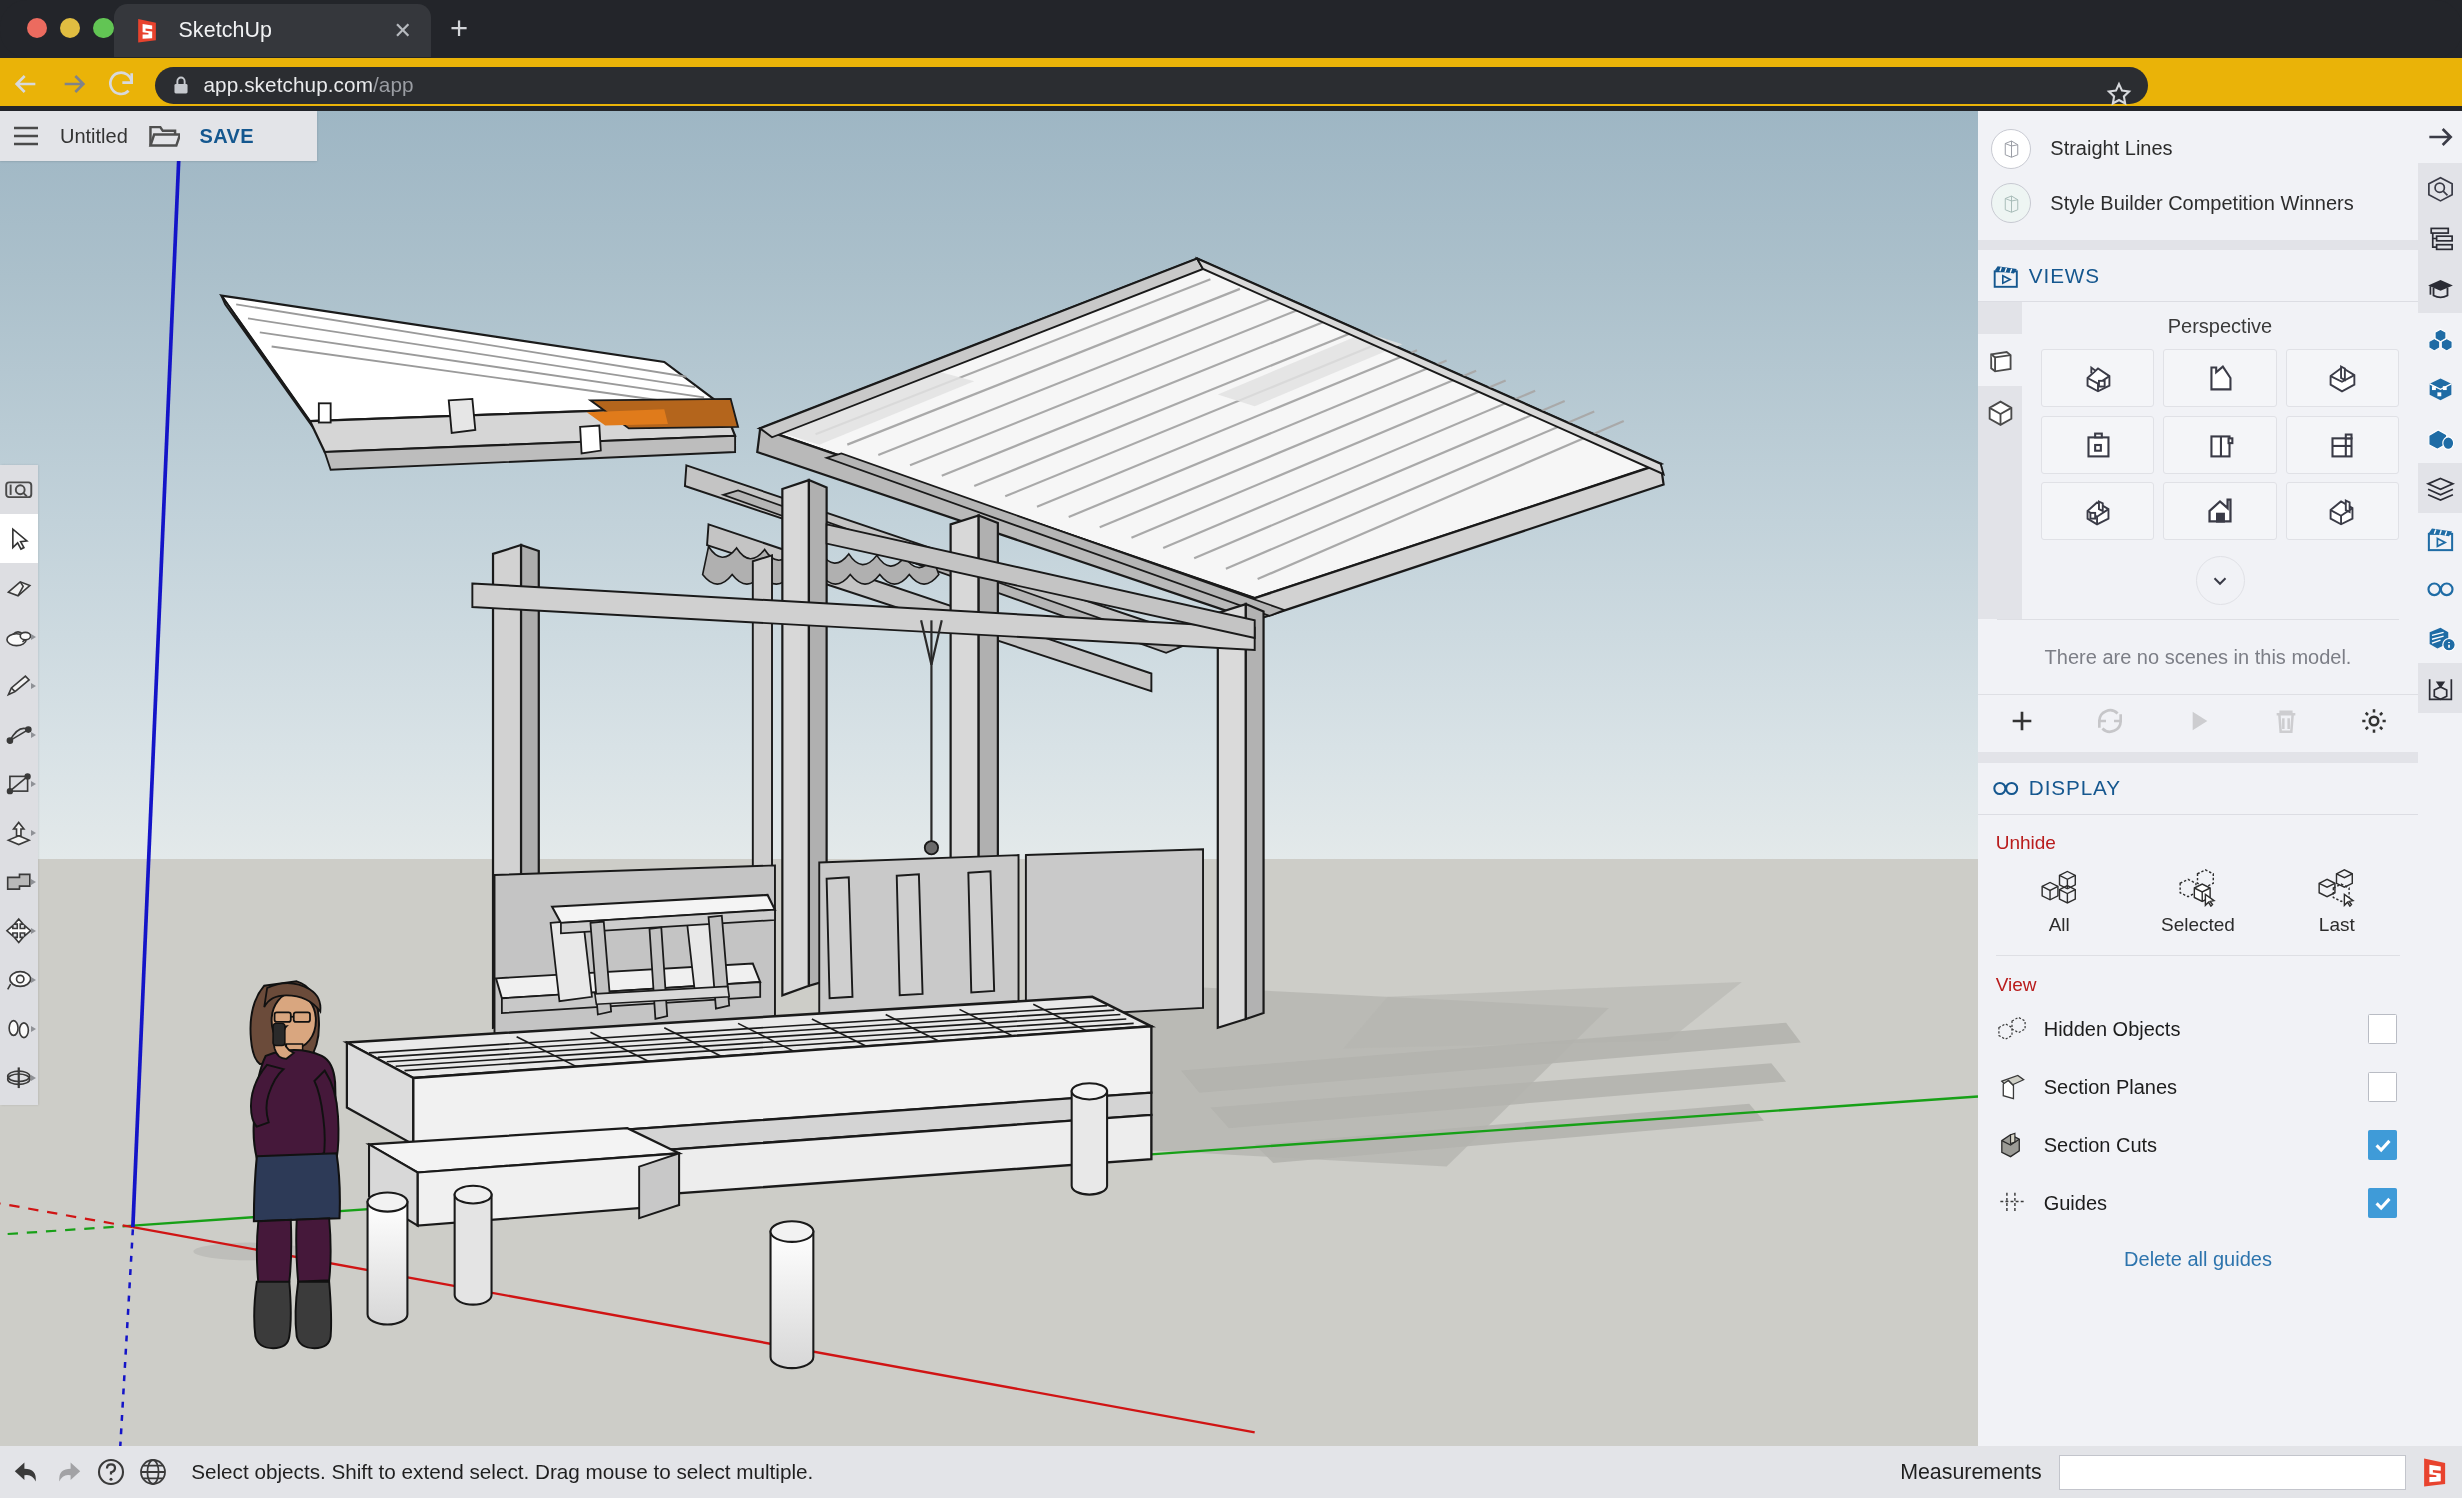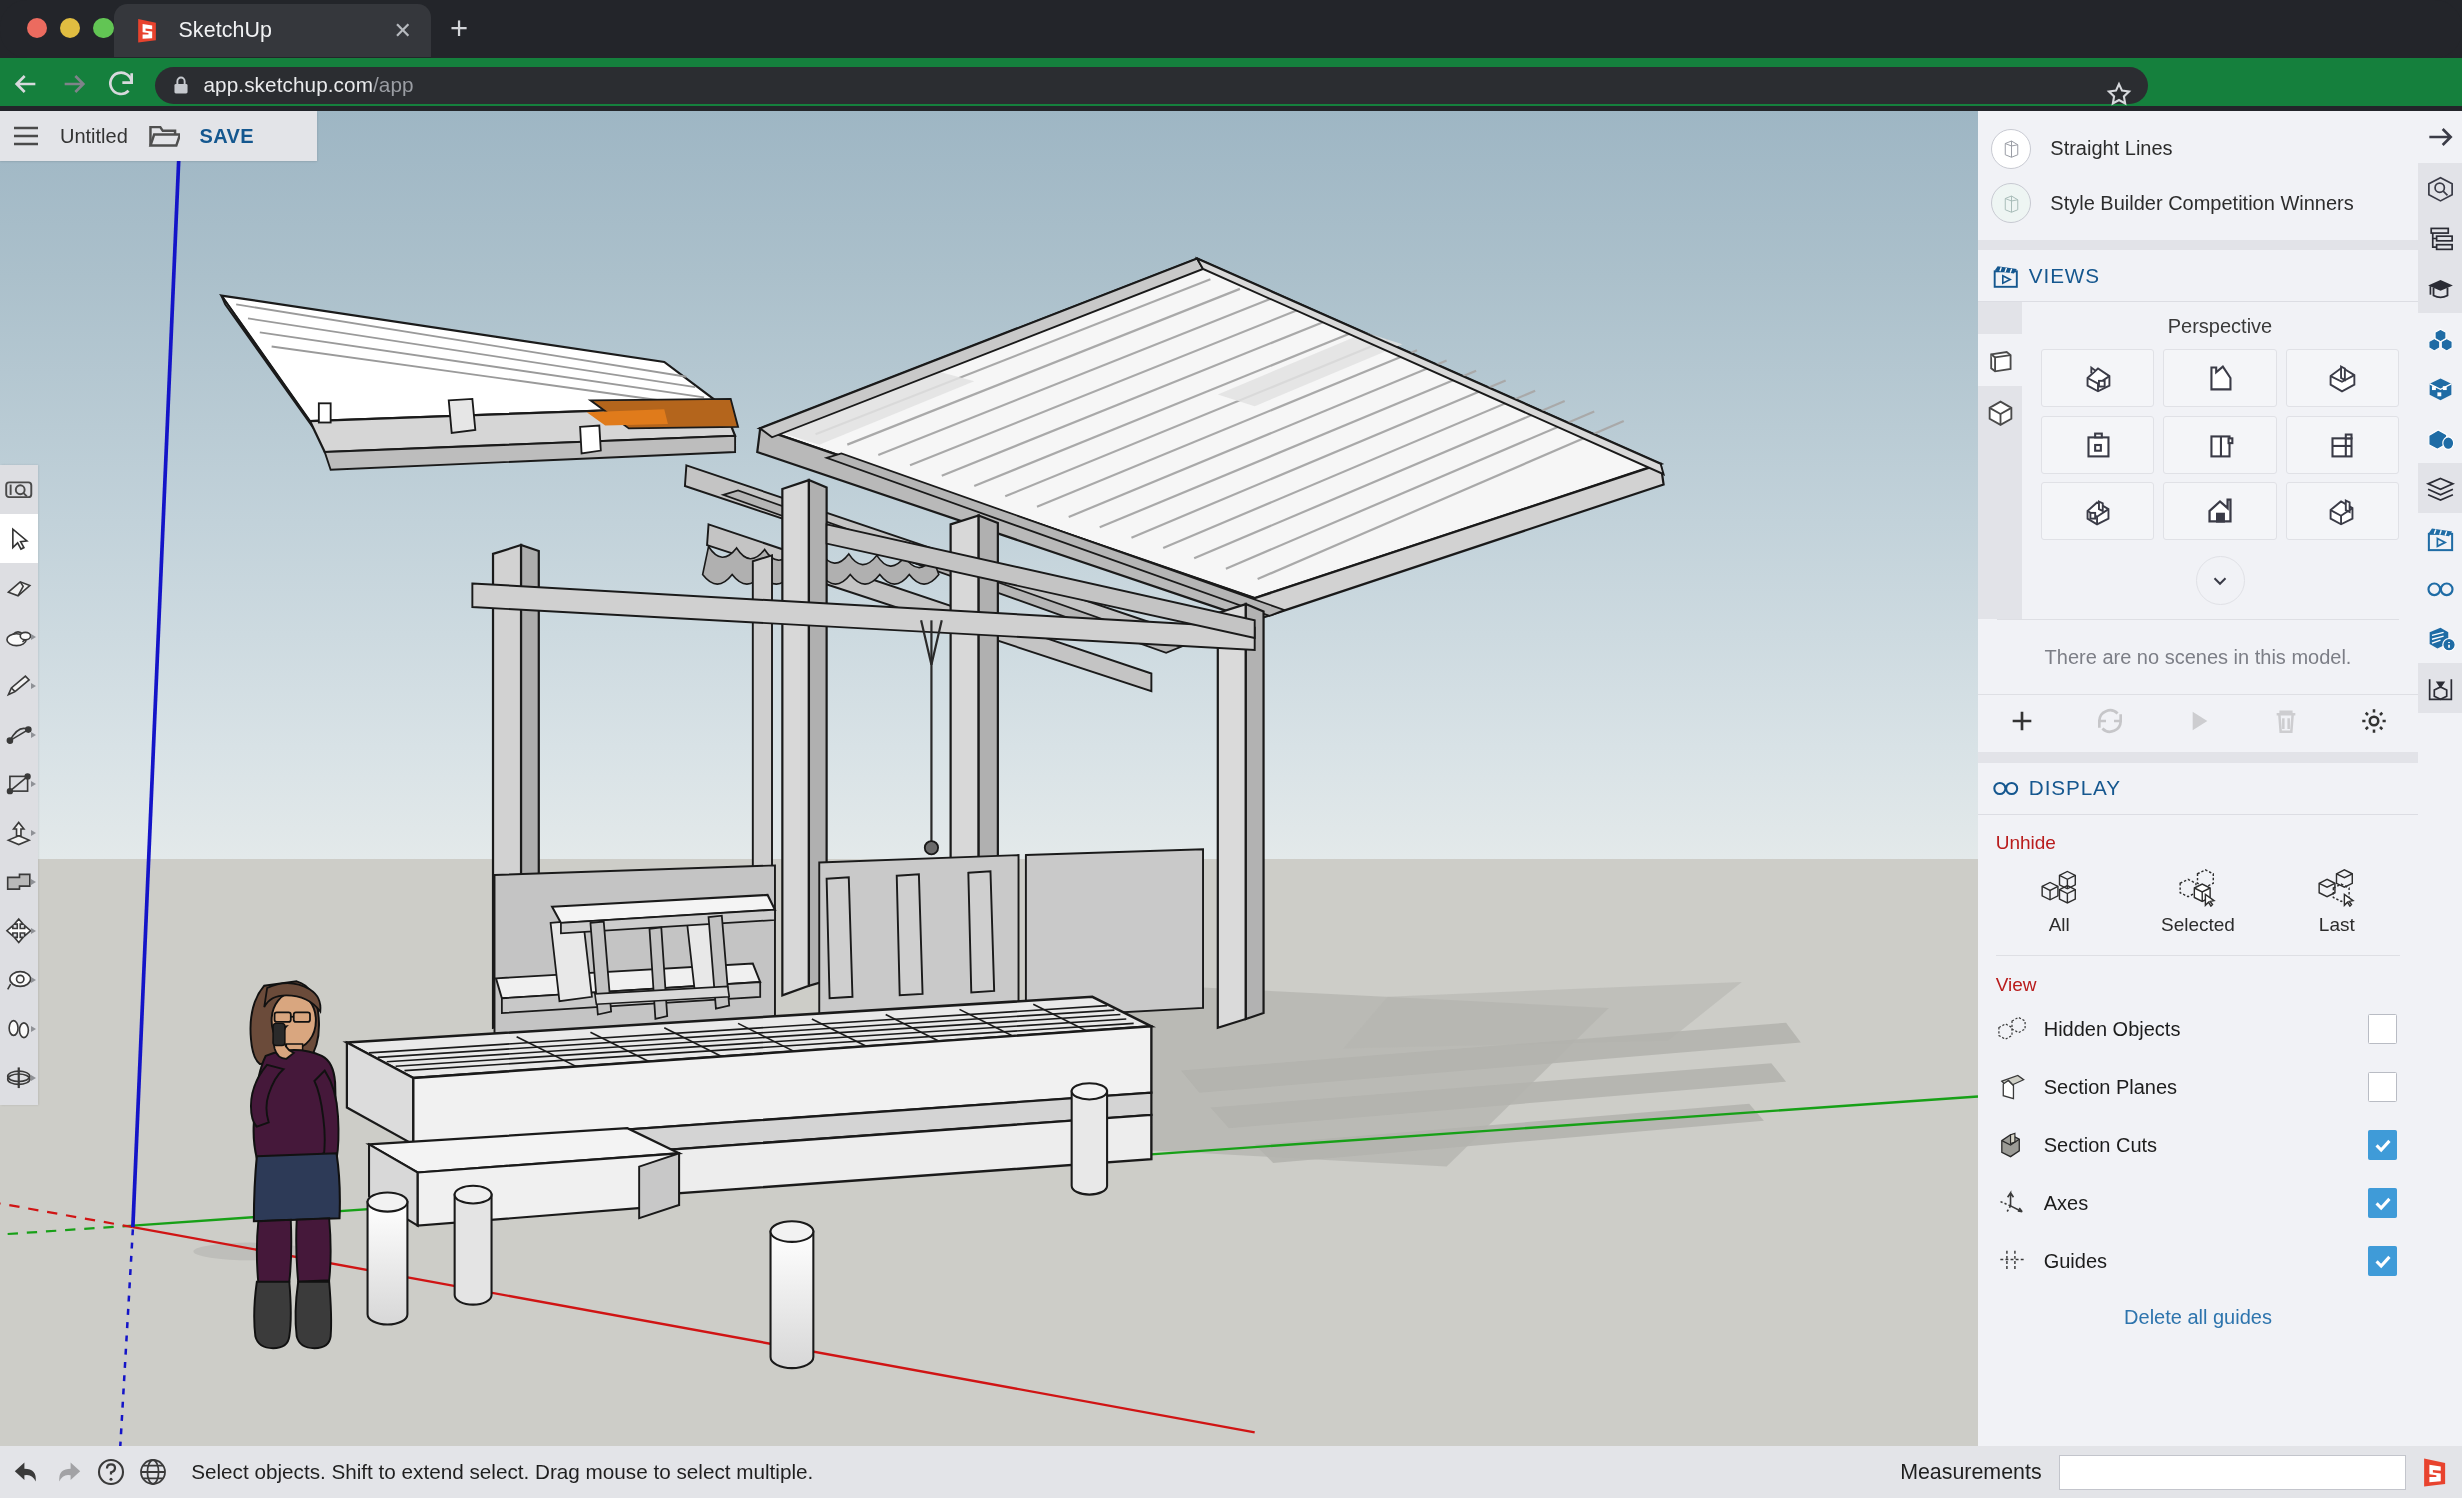--- a/index.html
+++ b/index.html
@@ -20,21 +20,21 @@
   .tab {
     position:absolute; left:114px; top:4.4px; width:317px; height:53px;
     background:#35373c; border-radius:13.3px 13.3px 0 0;
     display:flex; align-items:center; padding:0 19px;
   }
   .tab-fav { width:29.5px; height:29.5px; margin-right:16px; flex:none; }
   .tab-title { color:#f1f2f4; font-size:21.4px; letter-spacing:0.1px; white-space:nowrap; }
   .tab-close { margin-left:auto; color:#b7babf; font-size:22px; line-height:1; }
   .newtab { position:absolute; left:450px; top:16px; color:#d3d5d9; font-size:31px; line-height:25px; font-weight:300; }
 
-  .navbar { position:absolute; left:0; top:58px; width:100%; height:48px; background:#15803d; }
+  .navbar { position:absolute; left:0; top:58px; width:100%; height:48px; background:#eab308; }
   .nav-ic { position:absolute; top:10.3px; width:32px; height:32px; color:#d7d9dd; }
   .nav-ic.back{left:10.3px;} .nav-ic.fwd{left:58px; color:#7f838a;} .nav-ic.rel{left:105px;}
   .omnibox {
     position:absolute; left:155px; top:8.9px; width:1993px; height:37px;
     background:#2b2d31; border-radius:19px; display:flex; align-items:center; padding:0 17.7px;
   }
   .lock { width:16px; height:19px; margin-right:14.8px; flex:none; }
   .url { font-size:20.7px; color:#e9eaec; letter-spacing:0.1px; }
   .url .dim { color:#9a9da3; }
   .star { position:absolute; right:14.8px; top:13.3px; width:28px; height:28px; color:#d7d9dd; }
@@ -793,34 +793,20 @@
           <path d="M8 16 L20 22 L32 14" fill="none" stroke="#2a2a2a" stroke-width="1.6"></path>
         </svg>
         <span class="vi-label">Section Cuts</span>
         <span class="cb on">
           <svg viewBox="0 0 24 24" fill="none" stroke="#fff" stroke-width="3.4">
               <path d="M5 12.5l5 5 9-10"></path>
             </svg>
         </span>
       </div>
 
-      <div class="view-item">
-        <svg class="vi-ic" viewBox="0 0 44 44">
-          <path d="M20 26 L20 8 L16 14 M20 8 L24 14" fill="none" stroke="#3a3a3a" stroke-width="2.2"></path>
-          <path d="M20 26 L36 34 L30 33 M36 34 L32 29" fill="none" stroke="#3a3a3a" stroke-width="2.2"></path>
-          <path d="M20 26 L6 20" fill="none" stroke="#3a3a3a" stroke-width="2.2" stroke-dasharray="3 3"></path>
-          <path d="M20 26 L14 36" fill="none" stroke="#3a3a3a" stroke-width="2.2" stroke-dasharray="3 3"></path>
-        </svg>
-        <span class="vi-label">Axes</span>
-        <span class="cb on">
-          <svg viewBox="0 0 24 24" fill="none" stroke="#fff" stroke-width="3.4">
-              <path d="M5 12.5l5 5 9-10"></path>
-            </svg>
-        </span>
-      </div>
 
       <div class="view-item">
         <svg class="vi-ic" viewBox="0 0 44 44" fill="none" stroke="#3a3a3a" stroke-width="2" stroke-dasharray="4 3">
           <path d="M15 8 L15 36"></path>
             <path d="M26 8 L26 36"></path>
             <path d="M6 20 L38 20"></path>
         </svg>
         <span class="vi-label">Guides</span>
         <span class="cb on">
           <svg viewBox="0 0 24 24" fill="none" stroke="#fff" stroke-width="3.4">

